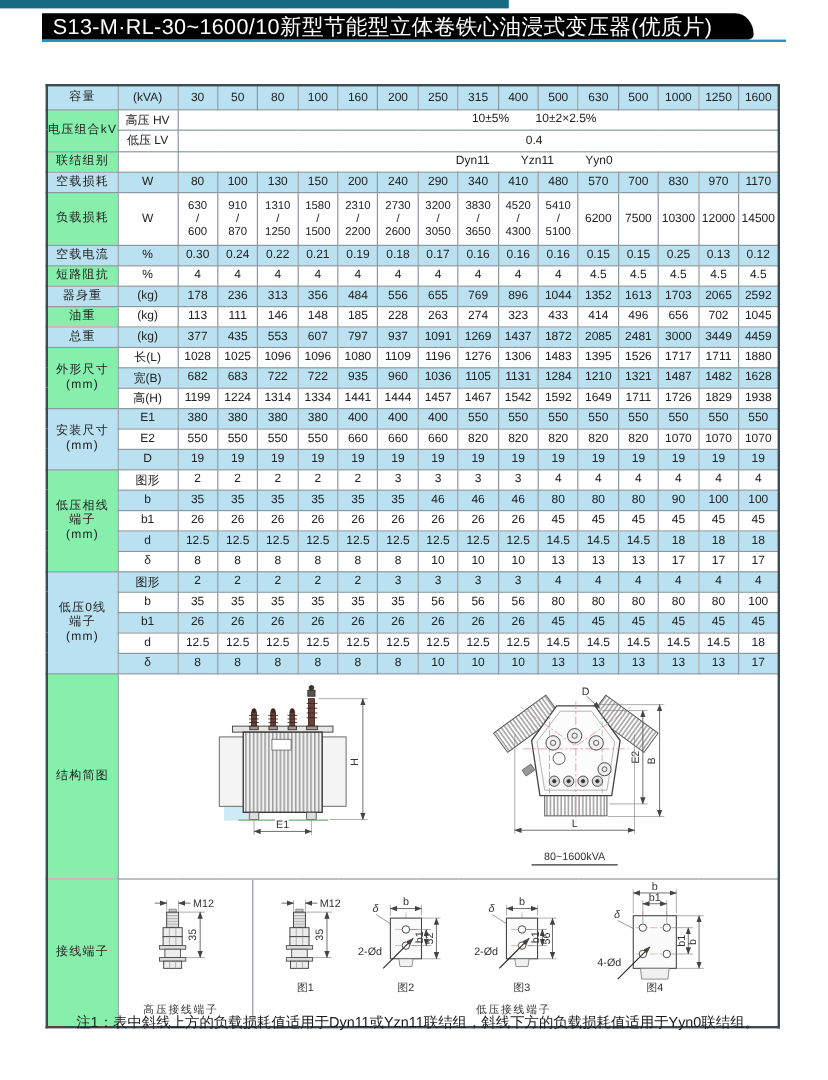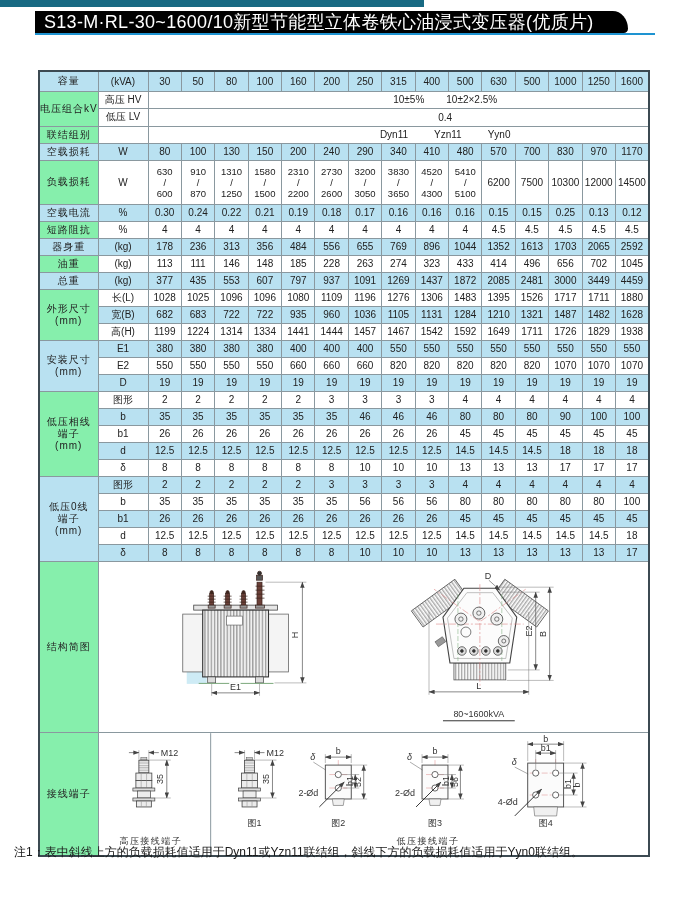--- a/index.html
+++ b/index.html
@@ -26,21 +26,21 @@
   tr.tall{height:44px;} tr.hstruct{height:170px;} tr.hterm{height:122px;}
   td.lbl{background:#86efac;font-size:10px;letter-spacing:1px;line-height:12px;}
   tr.shade td{background:#b9e1f1;}
   td.sub{font-size:10px;}
   td.merged{text-align:center;padding-left:94px;}
   .merged span{margin:0 11px;}
   .merged.wide span{margin:0 13px;}
   .st{display:block;line-height:11px;font-size:9.5px;}
   td.diag{padding:0;background:#fff;}
   td.diag svg{display:block;}
-  .notes{position:absolute;left:14px;top:842px;width:668px;font-size:12px;line-height:20px;color:#1a1a1a;}
+  .notes{position:absolute;left:14px;top:842px;width:668px;font-size:12px;line-height:20px;color:#1a1a1a;text-align:center;}
   svg text{font-family:"Liberation Sans",sans-serif;fill:#333;font-size:9px;}
   .dim{stroke:#555;stroke-width:0.7;fill:none;}
   .ext{stroke:#777;stroke-width:0.5;fill:none;}
   .redcl{stroke:#dd8888;stroke-width:0.6;stroke-dasharray:7 2 2 2;fill:none;}
   .grncl{stroke:#86b586;stroke-width:0.6;stroke-dasharray:5 2;fill:none;}
 </style>
 </head>
 <body>
 
 <div class="topbar"></div>

